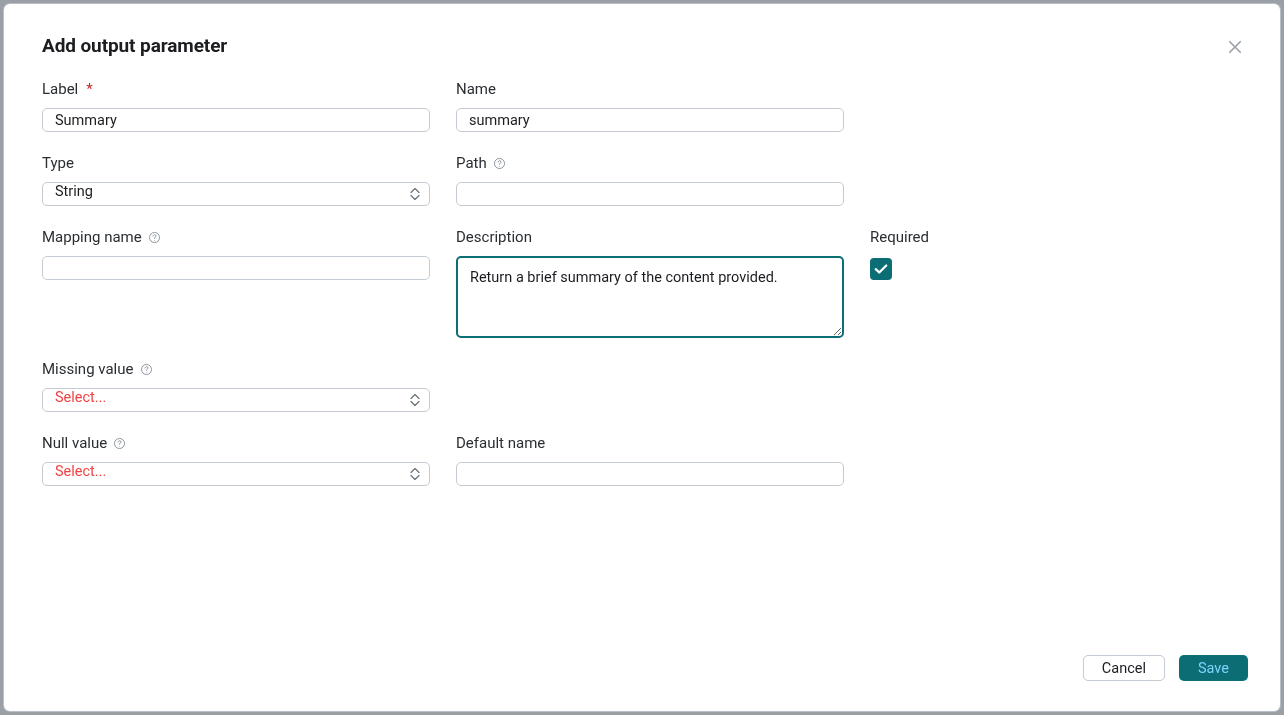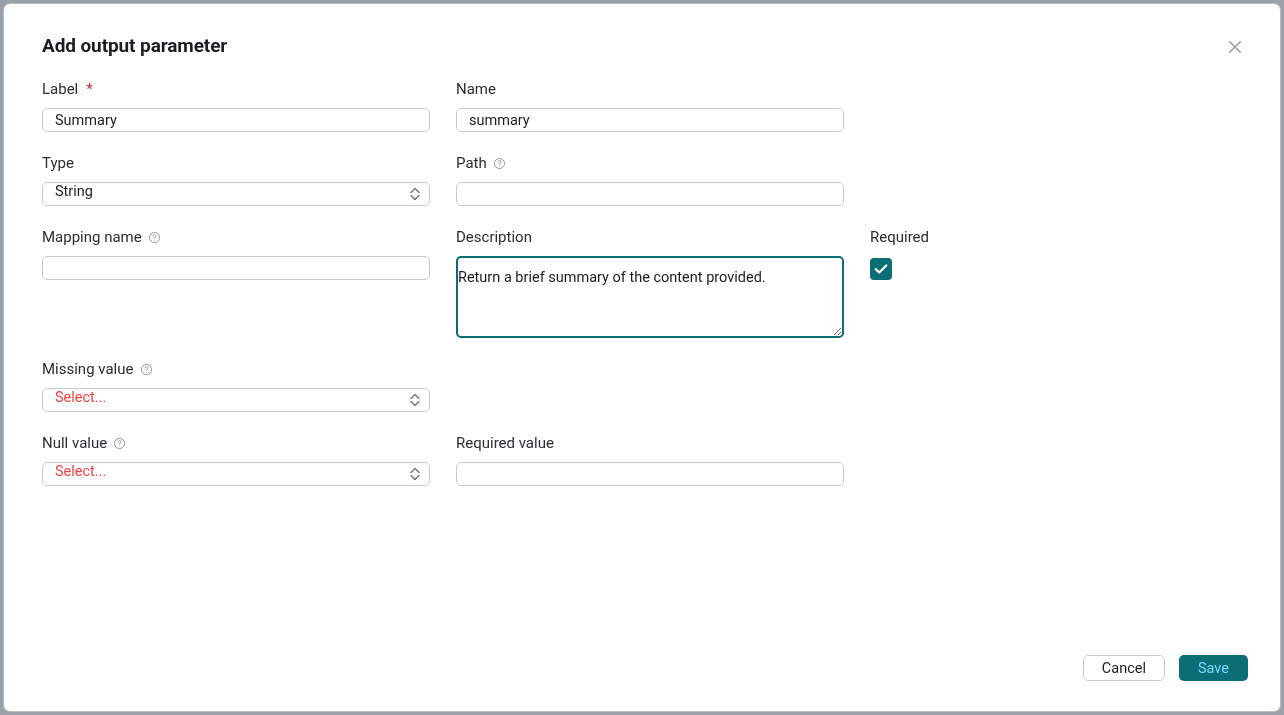--- a/index.html
+++ b/index.html
@@ -92,21 +92,21 @@
       right: 10px;
       top: 50%;
       transform: translateY(-50%);
       color: #6e7880;
       pointer-events: none;
       display:flex; flex-direction:column; gap:1px;
     }
     .select-chevrons svg { width: 10px; height: 6px; }
     .textarea-input {
       height: 82px;
-      padding: 10px 0;
+      padding: 10px 12px;
       resize: both;
       line-height: 1.35;
       border: 2px solid #0b6e74;
     }
     .checkbox {
       width: 22px; height: 22px;
       border-radius: 4px;
       background: #0b6e74;
       display: inline-flex;
       align-items: center;
@@ -281,21 +281,21 @@
               <path d="M1 5 L5 1 L9 5" fill="none" stroke="currentColor" stroke-width="1.4" stroke-linecap="round" stroke-linejoin="round"></path>
             </svg>
           <svg viewBox="0 0 10 6">
               <path d="M1 1 L5 5 L9 1" fill="none" stroke="currentColor" stroke-width="1.4" stroke-linecap="round" stroke-linejoin="round"></path>
             </svg>
         </span>
       </div>
     </div>
 
     <div class="field">
-      <label class="field-label">Required value</label>
+      <label class="field-label">Default name</label>
       <input class="text-input" type="text" value="" style="">
     </div>
 
     <div class="empty-cell"></div>
 
   </div>
 
   <div class="footer">
     <button class="btn btn-secondary">Cancel</button>
     <button class="btn btn-primary">Save</button>

